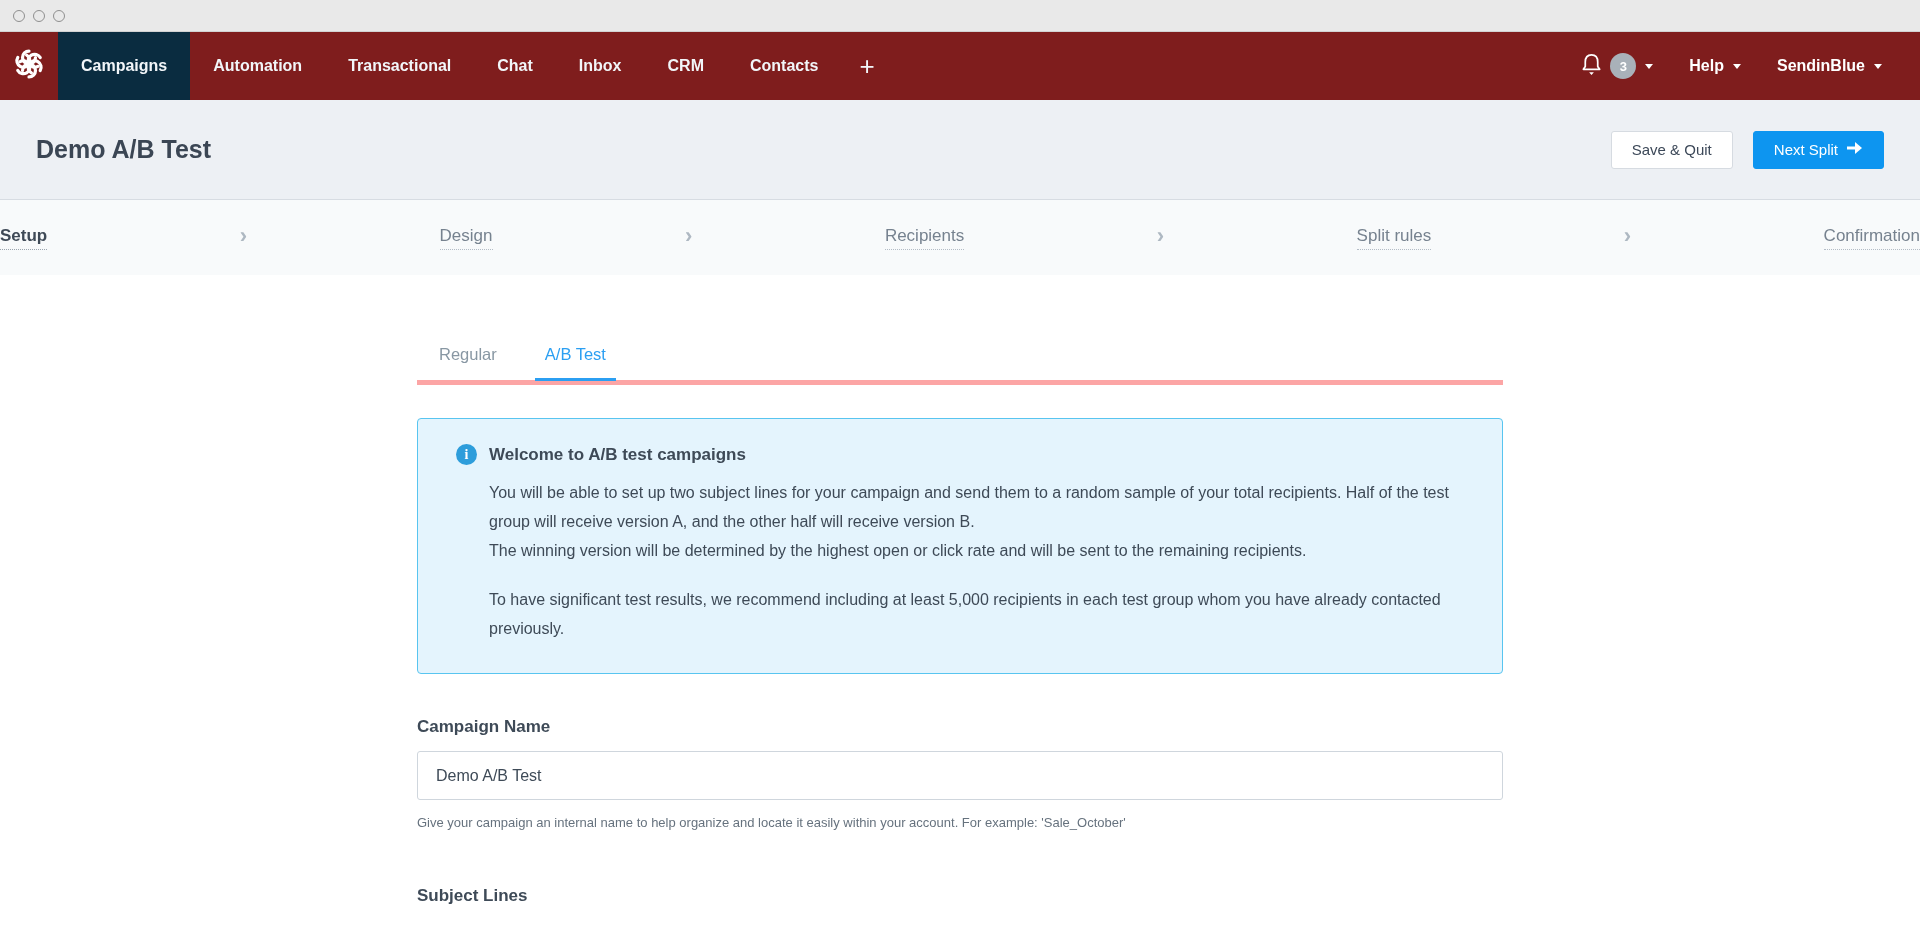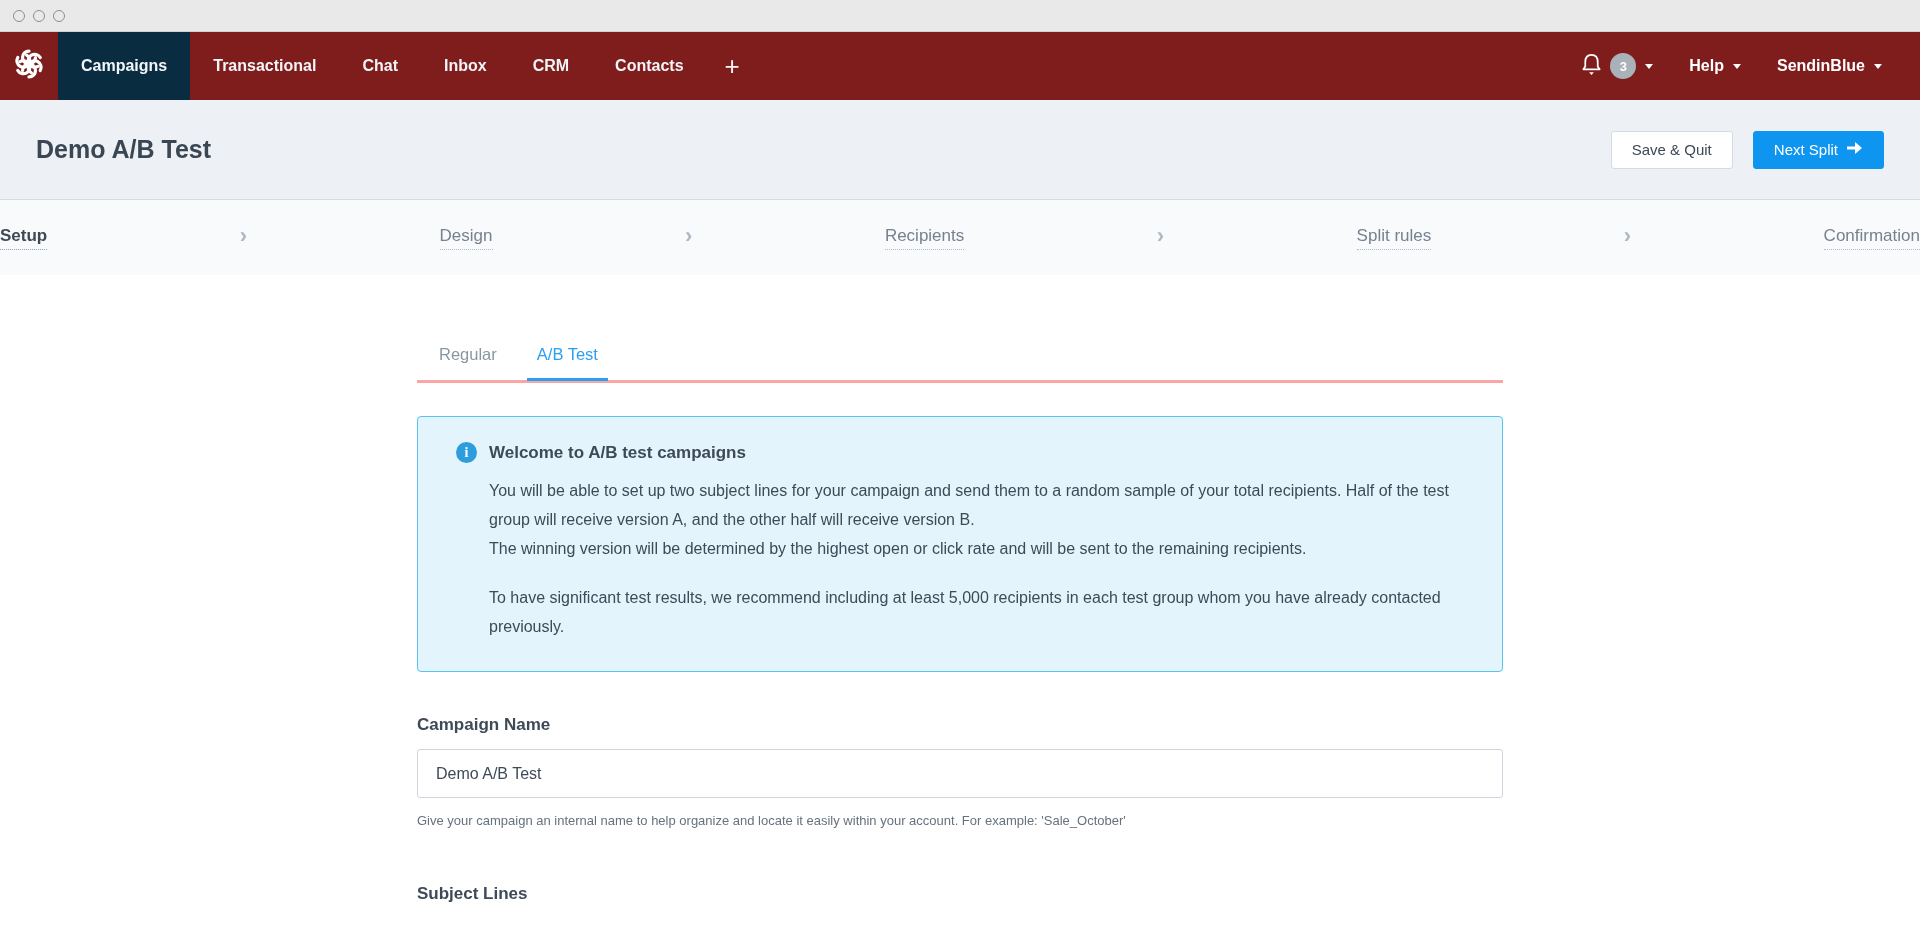--- a/index.html
+++ b/index.html
@@ -39,21 +39,21 @@
   
   .stepper-band { height:75px; background:#f8fafb; display:flex; align-items:center;
                   justify-content:space-between; gap:17px; }
   .step { font-size:17px; color:#76828f; border-bottom:1px dotted #b3bcc6; padding-bottom:3px; cursor:pointer; }
   .step.active { color:#3f4a57; font-weight:700; border-bottom-color:#9aa4ae; }
   .chev { color:#aeb8c2; font-size:22px; font-weight:700; line-height:1; margin-top:-4px; user-select:none; }
 
   
   .content { width:1086px; margin:0 auto; }
 
-  .tabs-row { margin-top:57px; border-bottom:3px solid #fca5a5; display:flex; gap:20px; padding-left:12px; }
+  .tabs-row { margin-top:57px; border-bottom:5px solid #fca5a5; display:flex; gap:28px; padding-left:12px; }
   .tab { font-size:16.5px; color:#8897a3; padding:13px 10px 16px; cursor:pointer; position:relative; }
   .tab.active { color:#2b9ff2; }
   .tab.active::after { content:""; position:absolute; left:0; right:0; bottom:-1px; height:3px; background:#2b9ff2; }
 
   .info-box { margin-top:33px; background:#e4f4fd; border:1px solid #58c5f0; border-radius:4px;
               padding:25px 34px 30px 38px; }
   .info-title-row { display:flex; align-items:center; gap:12px; }
   .info-icon { width:21px; height:21px; border-radius:50%; background:#2d9ddb; color:#fff;
                font-size:14px; font-weight:700; font-family:"Liberation Serif", serif;
                display:flex; align-items:center; justify-content:center; flex:none; }
@@ -88,20 +88,21 @@
           <path d="M50 14 A 18 18 0 1 0 68 32" transform="rotate(120 50 50)"></path>
           <path d="M50 14 A 18 18 0 1 0 68 32" transform="rotate(180 50 50)"></path>
           <path d="M50 14 A 18 18 0 1 0 68 32" transform="rotate(240 50 50)"></path>
           <path d="M50 14 A 18 18 0 1 0 68 32" transform="rotate(300 50 50)"></path>
         </g>
       </svg>
     </span>
   </div>
   <div class="nav-left">
     <div class="nav-item active">Campaigns</div>
+    <div class="nav-item">Automation</div>
     <div class="nav-item">Transactional</div>
     <div class="nav-item">Chat</div>
     <div class="nav-item">Inbox</div>
     <div class="nav-item">CRM</div>
     <div class="nav-item">Contacts</div>
     <div class="nav-item plus">+</div>
   </div>
   <div class="nav-right">
     <div class="nav-group">
       <span>

